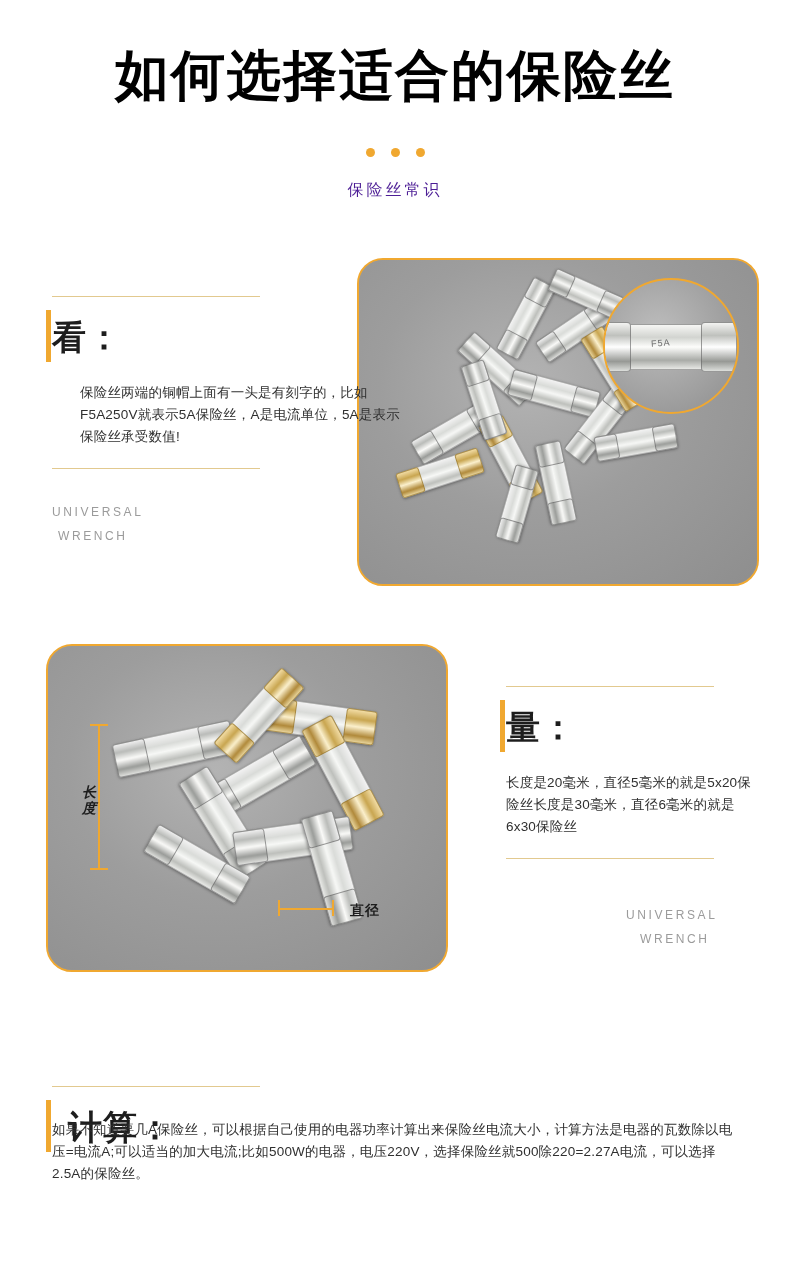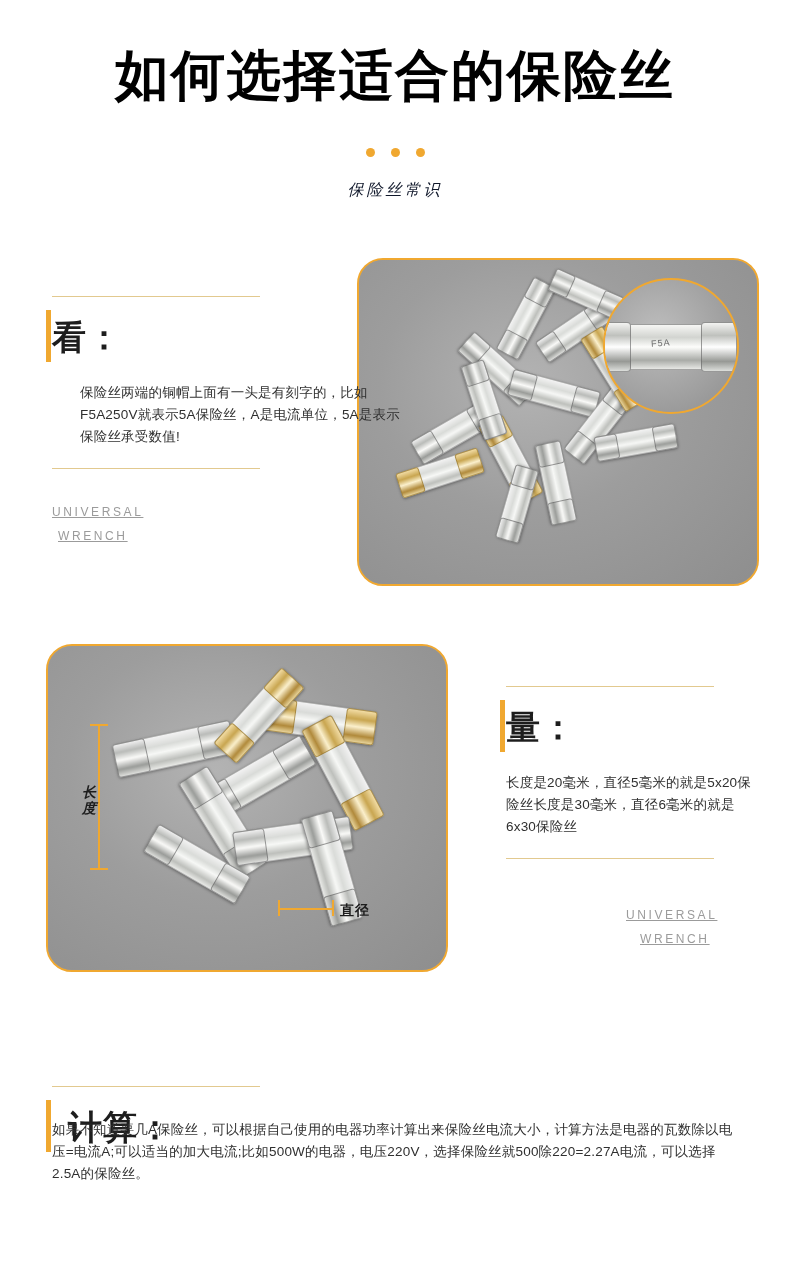--- a/index.html
+++ b/index.html
@@ -46,22 +46,21 @@
     background: #f0a830;
   }
   .subtitle {
     position: absolute;
     top: 180px;
     left: 0;
     width: 790px;
     text-align: center;
     font-size: 16px;
     letter-spacing: 3px;
-    color: #0f172a;
-    font-style: italic;
+    color: #4c1d95;
   }
 
   
   .photo-panel {
     position: absolute;
     border-radius: 26px;
     border: 2px solid #f0a830;
     background: #9a9a9a;
     overflow: hidden;
   }
@@ -170,21 +169,20 @@
     line-height: 22px;
     color: #2f2f2f;
     letter-spacing: .2px;
   }
   .brand {
     position: absolute;
     font-size: 12px;
     letter-spacing: 2.6px;
     color: #9b9b9b;
     line-height: 24px;
-    text-decoration: underline;
   }
 
   
   .meas-label {
     position: absolute;
     font-size: 14px;
     font-weight: bold;
     color: #1d1d1d;
     letter-spacing: 1px;
   }
@@ -268,21 +266,21 @@
   </div>
 
   <div class="meas-arrow-v" style="left:50px; top:78px; height:146px;"></div>
   <div class="tick" style="left:42px; top:78px; width:18px; height:2px;"></div>
   <div class="tick" style="left:42px; top:222px; width:18px; height:2px;"></div>
   <div class="meas-label" style="left:34px; top:138px; width:18px; line-height:16px;font-style:italic;">长度</div>
 
   <div class="meas-arrow-h" style="left:230px; top:262px; width:56px;"></div>
   <div class="tick" style="left:230px; top:254px; width:2px; height:16px;"></div>
   <div class="tick" style="left:284px; top:254px; width:2px; height:16px;"></div>
-  <div class="meas-label" style="left:292px; top:256px;">直径</div>
+  <div class="meas-label" style="left:292px; top:256px;padding-left:10px;">直径</div>
 </div>
 
 <div class="side-bar" style="left:500px; top:700px; height:52px;"></div>
 <div class="rule-top" style="left:506px; top:686px; width:208px;"></div>
 <div class="block-heading" style="left:506px; top:705px;">量：</div>
 <div class="block-body" style="left:506px; top:772px; width:250px;">长度是20毫米，直径5毫米的就是5x20保险丝长度是30毫米，直径6毫米的就是6x30保险丝</div>
 <div class="rule-bottom" style="left:506px; top:858px; width:208px;"></div>
 <div class="brand" style="left:560px; top:903px; width:200px; text-align:left;">
   <div style="margin-left:66px;">UNIVERSAL</div>
   <div style="margin-left:80px;">WRENCH</div>

